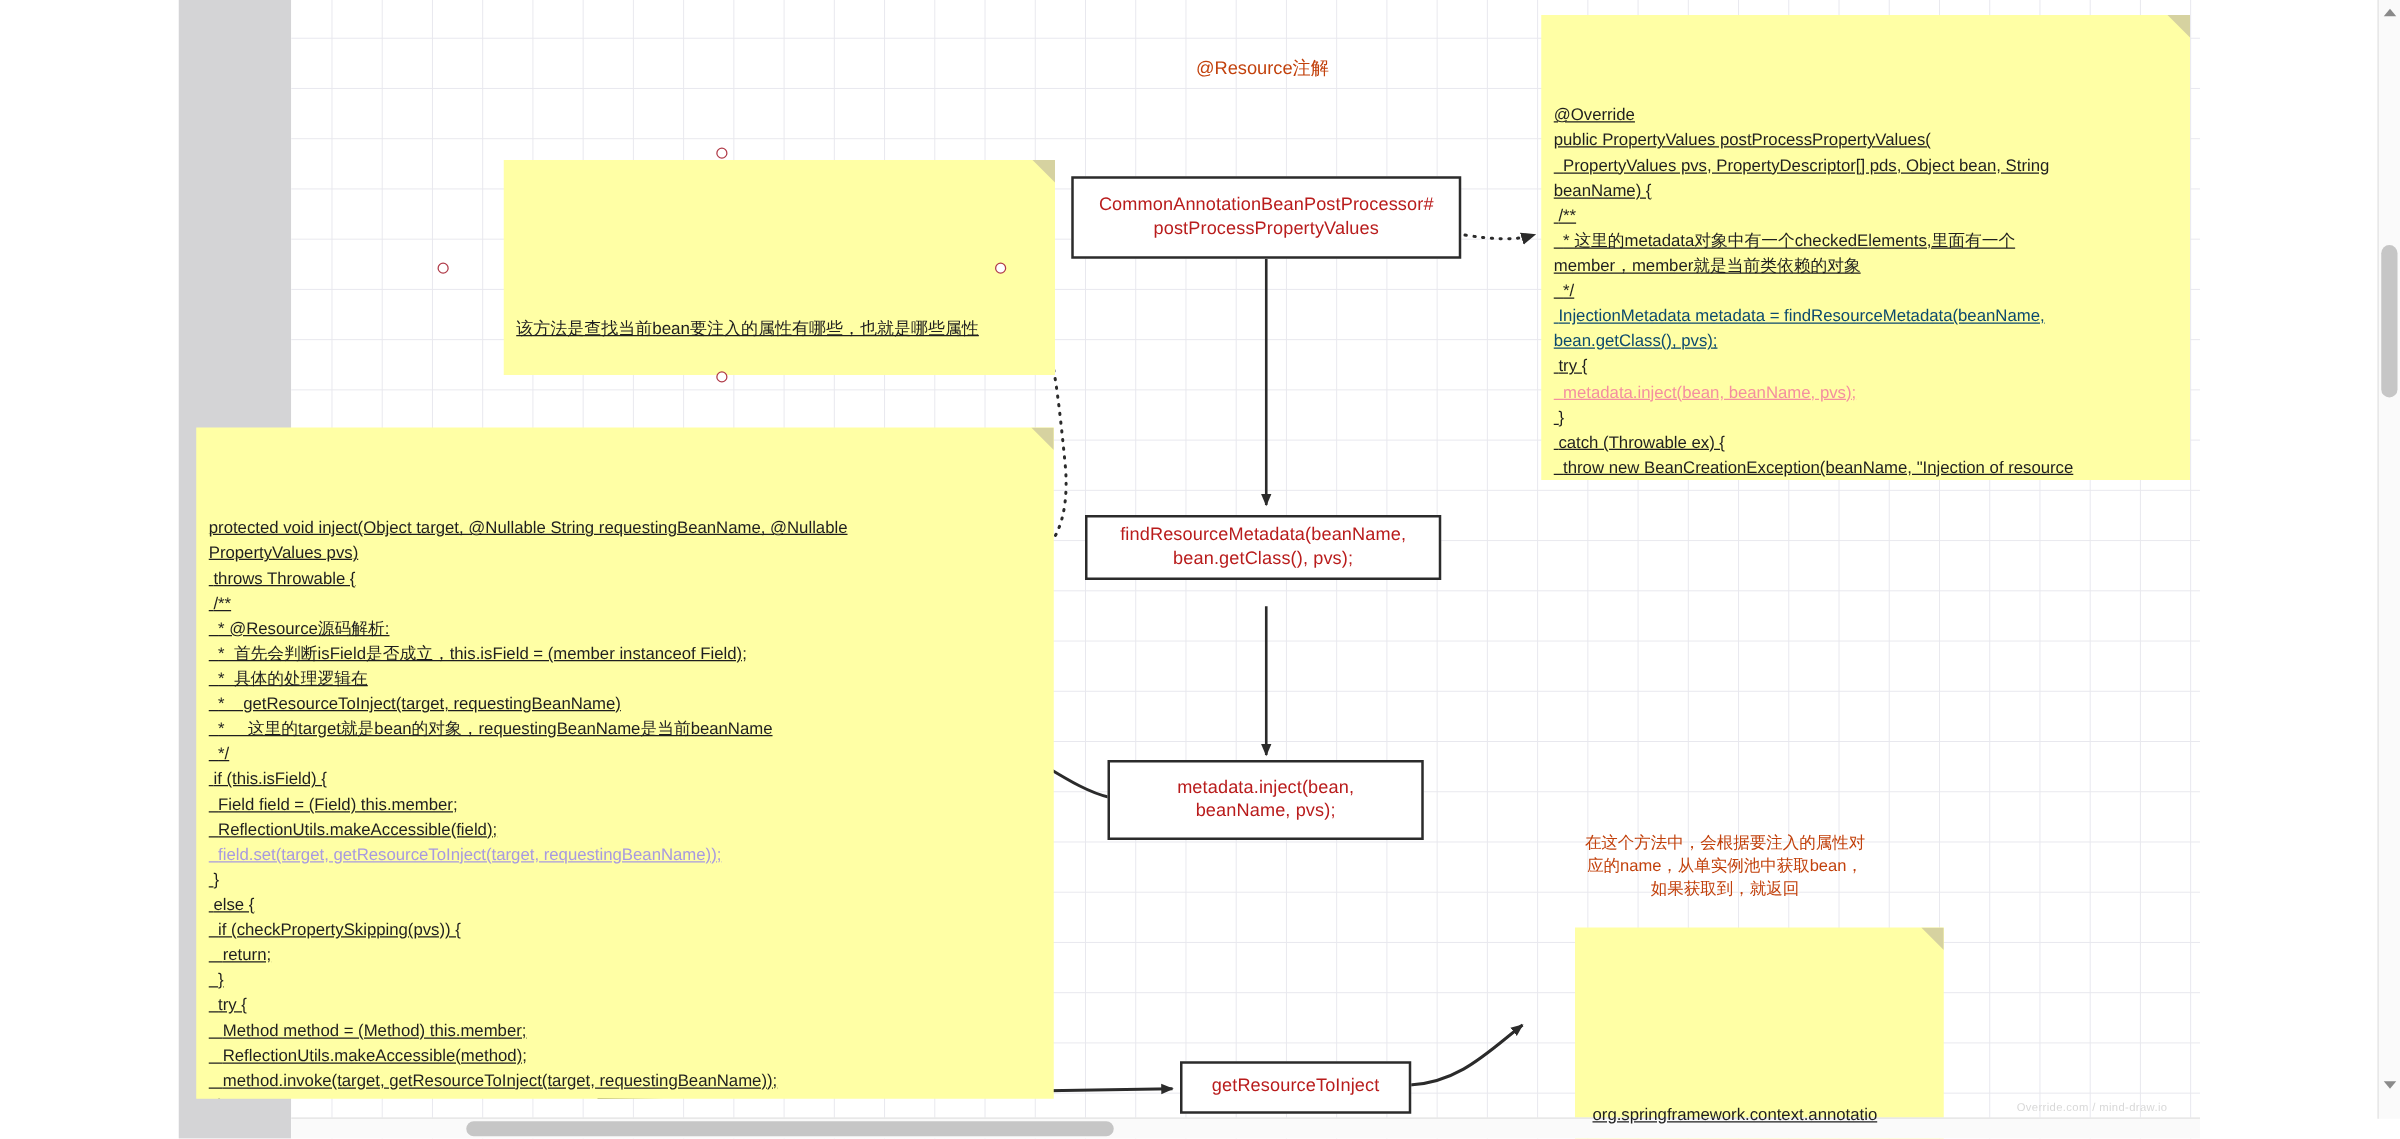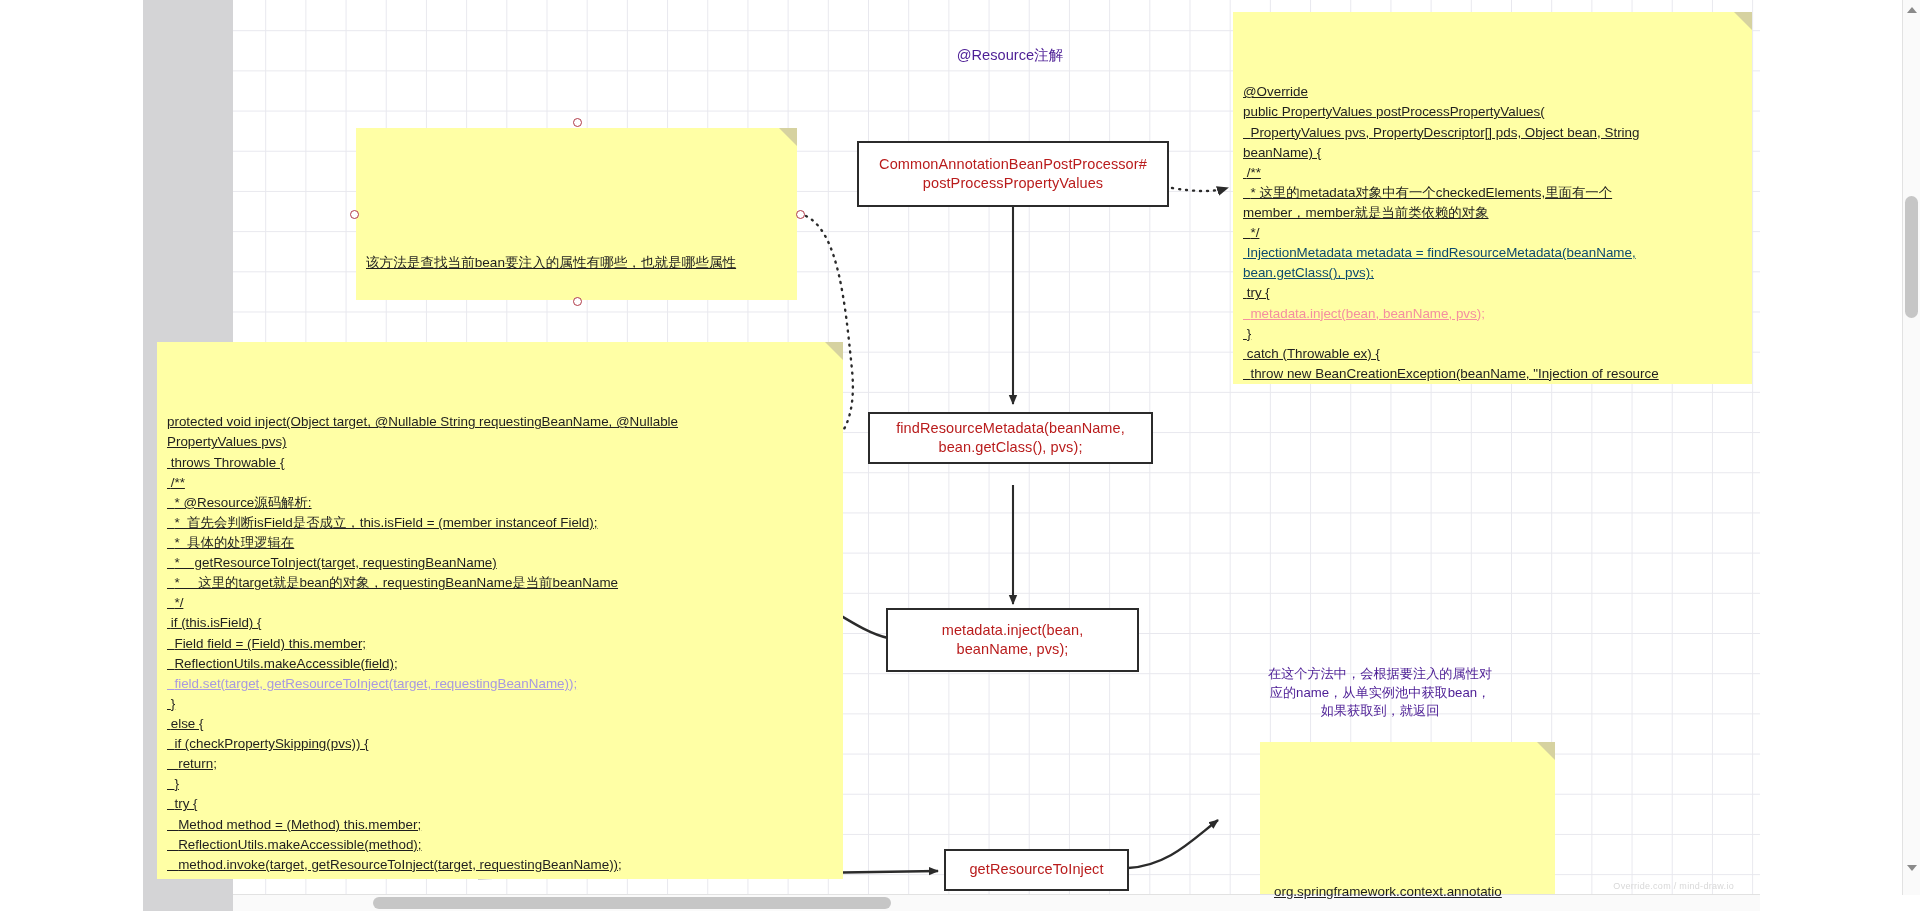--- a/index.html
+++ b/index.html
@@ -89,21 +89,21 @@
     text-align: center;
     color: #b91c1c;
     font-size: 14.5px;
     line-height: 1.32;
     letter-spacing: 0.1px;
   }
 
   
   .flabel {
     position: absolute;
-    color: #4c1d95;
+    color: #c2410c;
     text-align: center;
     white-space: pre-line;
     line-height: 1.42;
   }
 
   
   .handle {
     position: absolute;
     width: 9px; height: 9px;
     border: 1.4px solid #b03a48;
@@ -154,21 +154,21 @@
 
   .watermark {
     position: absolute;
     right: 186px; bottom: 20px;
     font-size: 9px;
     color: #d8d8d8;
     letter-spacing: 0.3px;
   }
 
   
-  .note-note1 { font-size: 13.6px; line-height: 1.52; padding: 22px 12px 10px 10px; }
+  .note-note1 { font-size: 13.6px; line-height: 1.52; padding: 22px 12px 10px 10px; margin-left: 47px; }
   .note-code  { font-size: 13.4px; line-height: 1.5;  padding: 10px 10px 10px 10px; }
   .tok-green  { color: #0c4a6e; }
   .tok-pink   { color: #f48fa0; }
   .tok-purple { color: #a89ae0; }
 </style>
 </head>
 <body>
 
 <div id="app">
 

